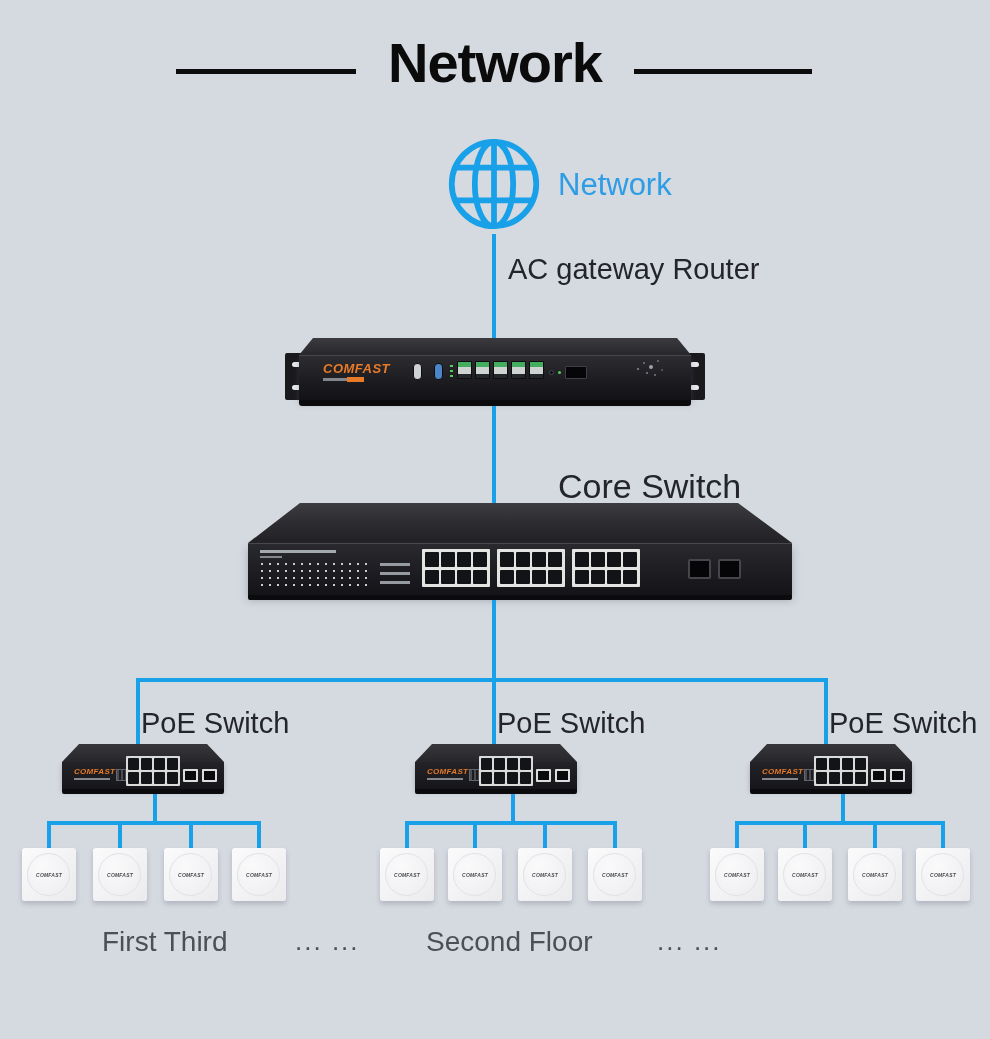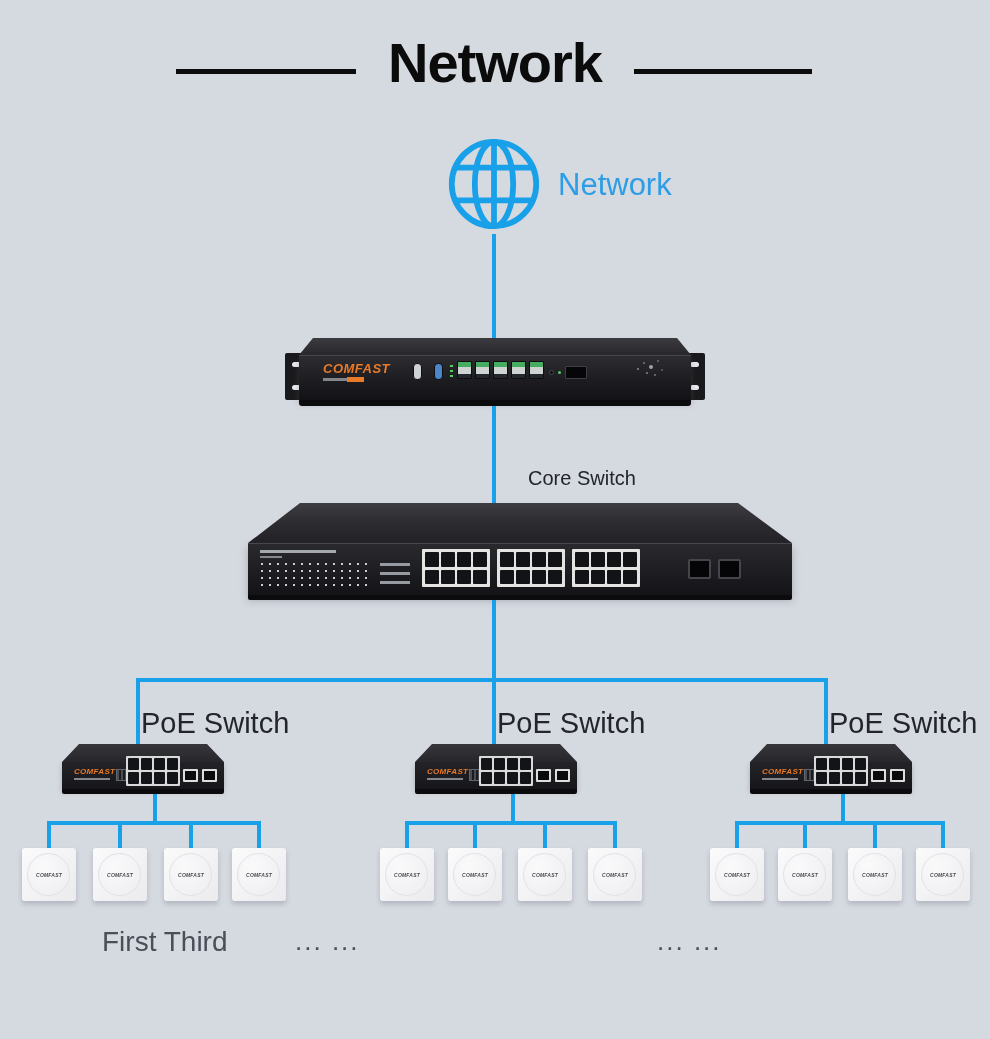--- a/index.html
+++ b/index.html
@@ -127,20 +127,21 @@
       <ellipse cx="50" cy="50" rx="20" ry="44"></ellipse>
       <line x1="50" y1="6" x2="50" y2="94"></line>
       <line x1="10" y1="33" x2="90" y2="33"></line>
       <line x1="10" y1="67" x2="90" y2="67"></line>
     </g>
   </svg>
   <span class="cloud-label">Network</span>
 
   <div class="line" style="left:492px; top:234px; width:4px; height:105px;"></div>
 
+  <span class="node-label" style="left:508px; top:253px;">AC gateway Router</span>
 
   <div class="router">
     <div class="ear l">
         <i class="hole t"></i>
         <i class="hole b"></i>
       </div>
     <div class="ear r">
         <i class="hole t"></i>
         <i class="hole b"></i>
       </div>
@@ -161,21 +162,21 @@
         <span></span>
       </div>
     <i class="reset-btn"></i>
     <i class="led-single"></i>
     <i class="sfp1"></i>
     <i class="constellation"></i>
   </div>
 
   <div class="line" style="left:492px; top:406px; width:4px; height:101px;"></div>
 
-  <span class="node-label" style="left:528px; top:467px; font-size:20px;">Core Switch</span>
+  <span class="node-label" style="left:558px; top:467px; font-size:34px;">Core Switch</span>
 
   <div class="core">
     <div class="top3d"></div>
     <div class="face"></div>
     <div class="lip"></div>
     <i class="model-bar"></i>
     <i class="model-bar2"></i>
     <div class="led-grid"></div>
     <i class="led-label" style="top:60px;"></i>
     <i class="led-label" style="top:69px;"></i>
@@ -366,15 +367,16 @@
       <div class="circle"></div>
       <span class="brand">COMFAST</span>
     </div>
   <div class="ap" style="left:916px;">
       <div class="circle"></div>
       <span class="brand">COMFAST</span>
     </div>
 
   <span class="floor-label" style="left:102px;">First Third</span>
   <span class="ellipsis" style="left:295px;">... ...</span>
+  <span class="floor-label" style="left:426px;">Second Floor</span>
   <span class="ellipsis" style="left:657px;">... ...</span>
 
 </div>
 
 </body></html>

